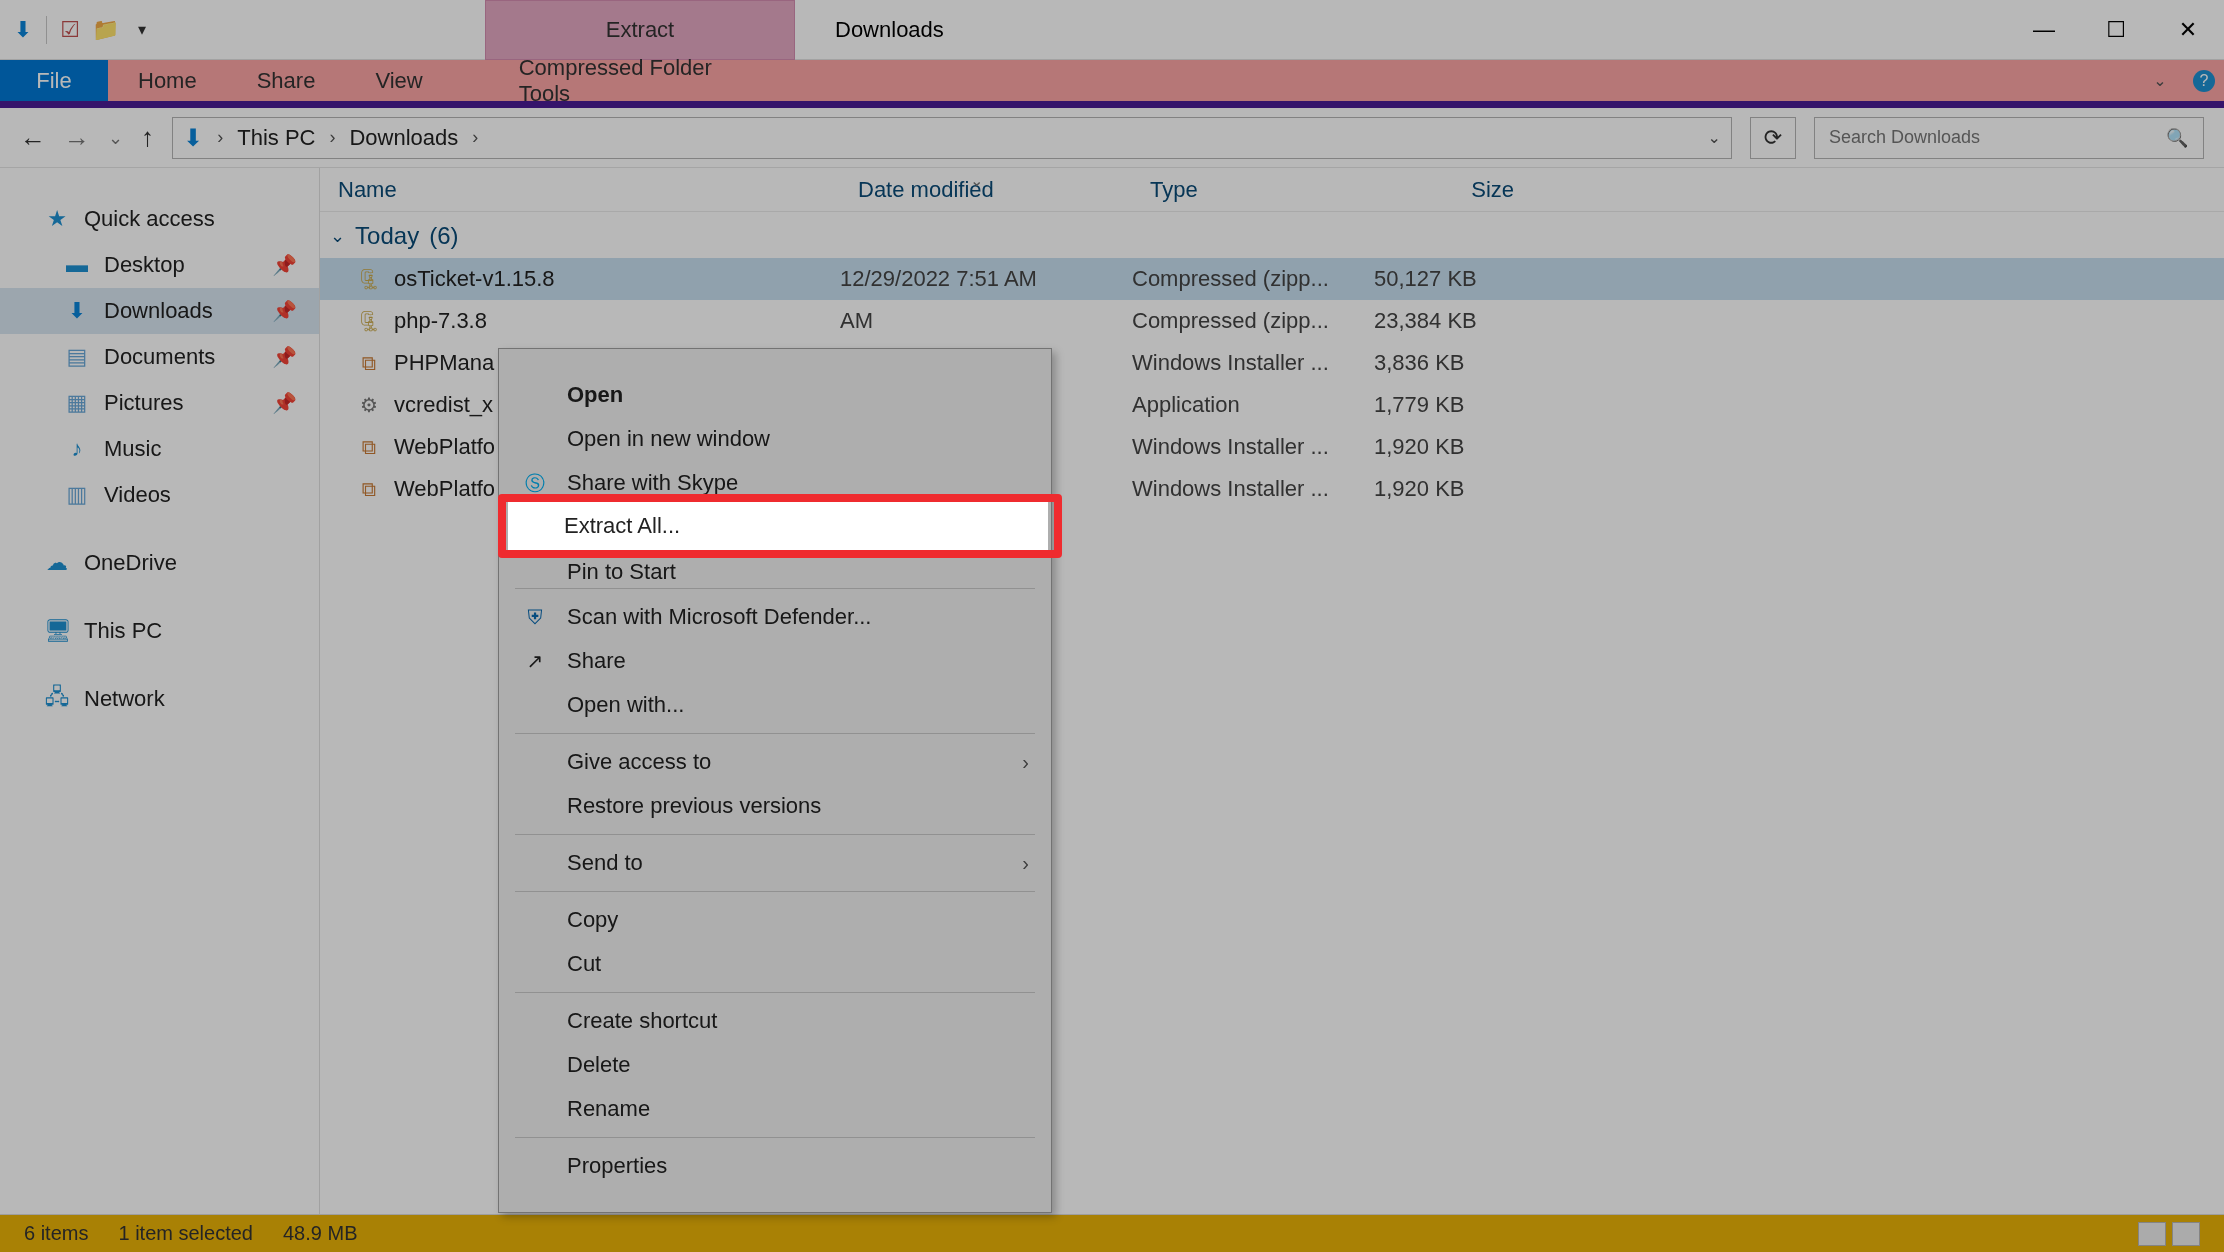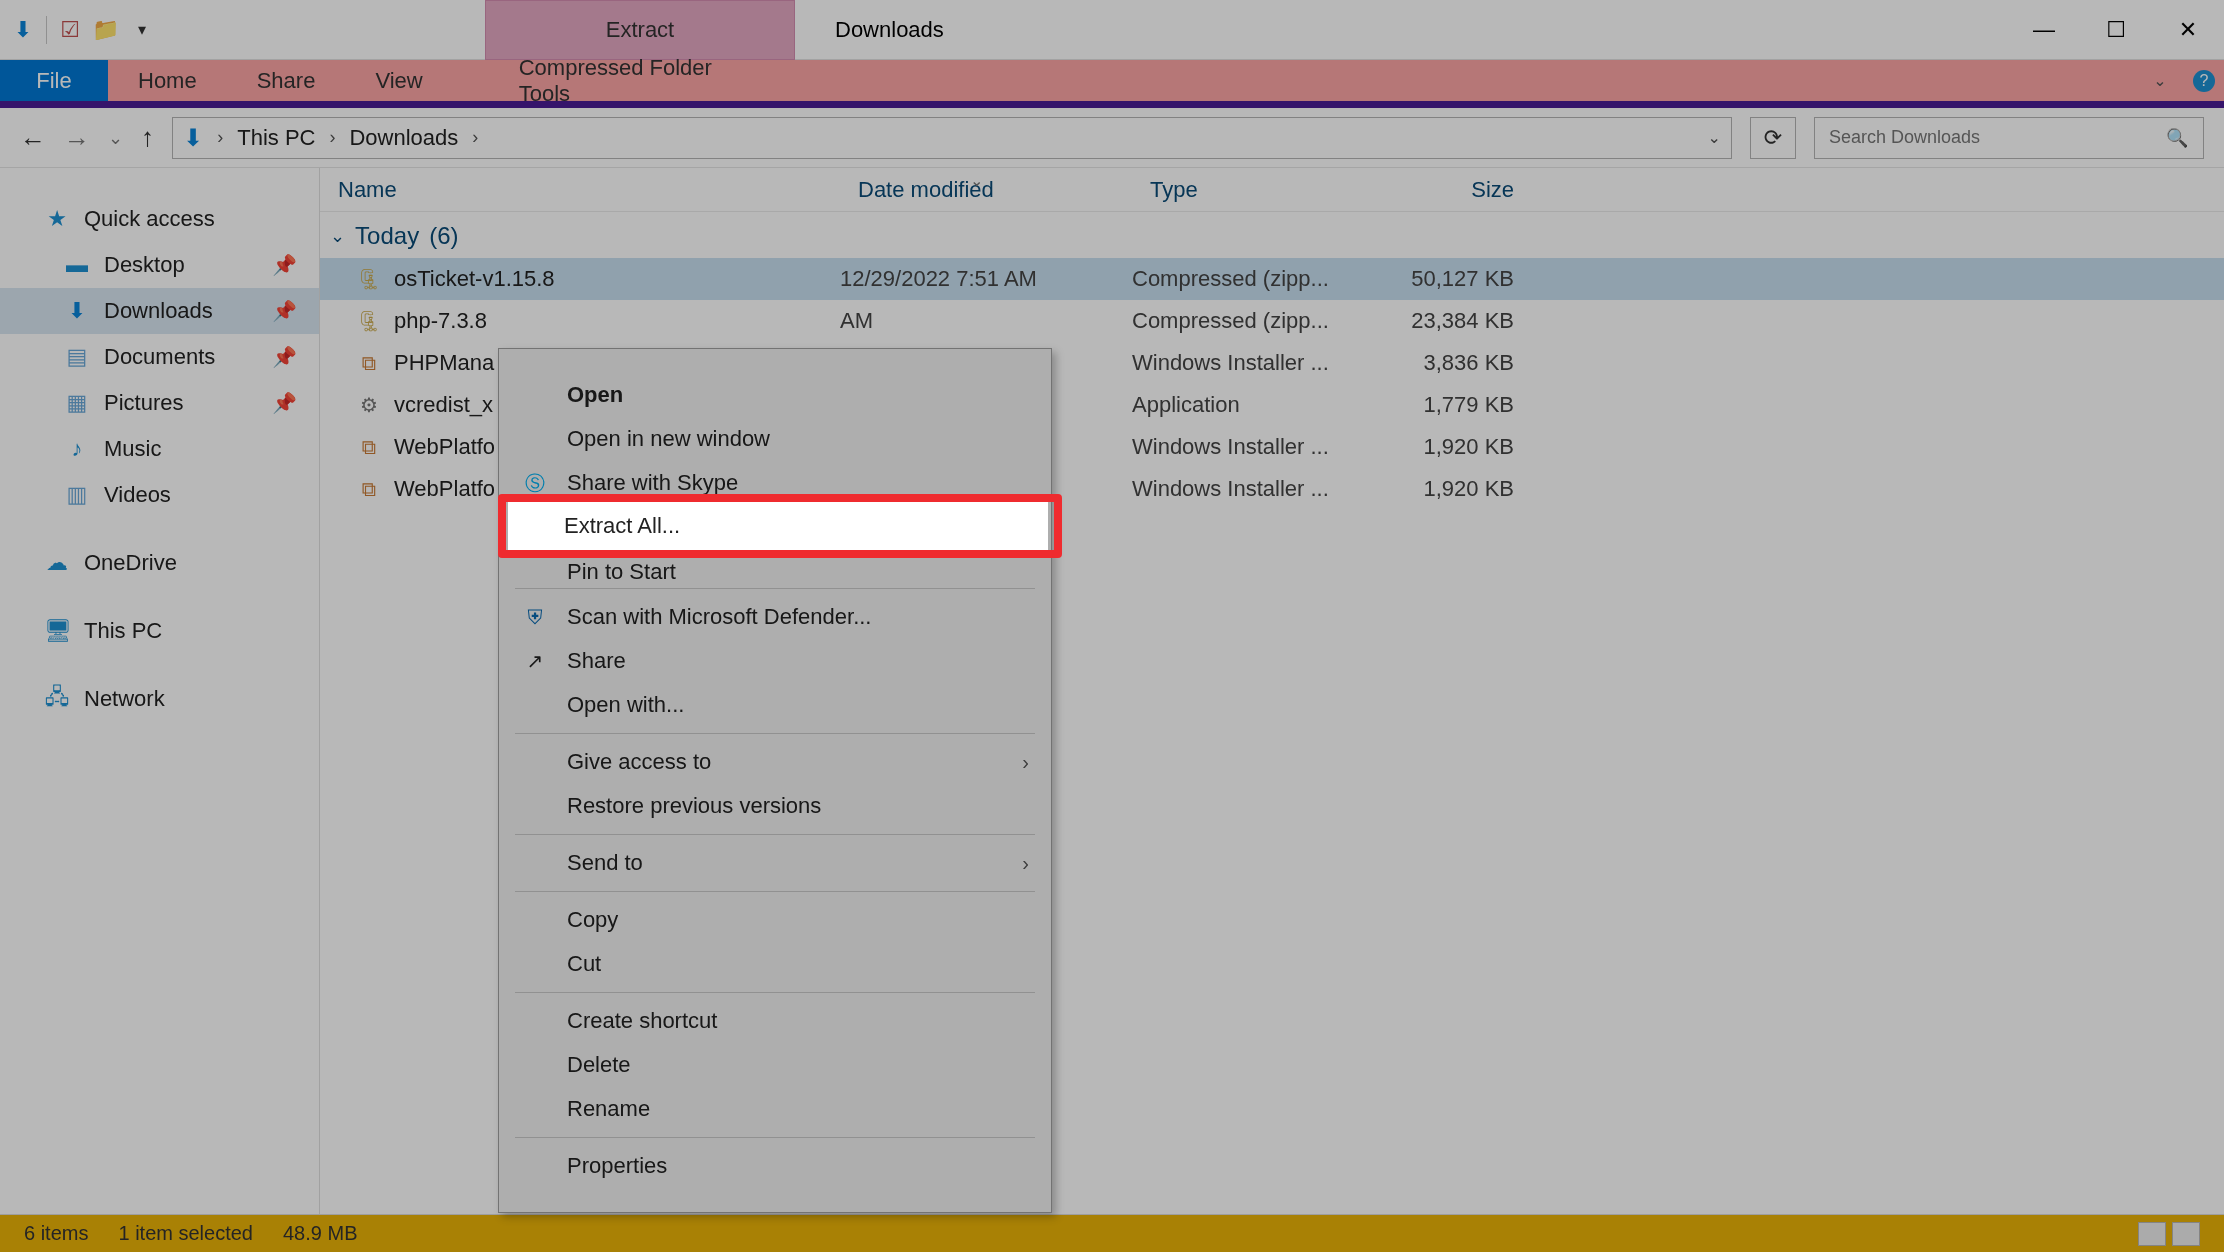--- a/index.html
+++ b/index.html
@@ -61,21 +61,21 @@
 .c-type { width: 242px; }
 .c-size { width: 160px; text-align: right; padding-right: 20px; padding-left:0; }
 
 .grouphdr { display:flex; align-items:center; gap:10px; padding: 10px 0 8px 10px; font-size: 24px; color: #0a4b78; }
 .grouphdr .tw { font-size: 18px; }
 
 .row { display: flex; align-items: center; height: 42px; font-size: 22px; color: #222; }
 .row .rn { width: 520px; display:flex; align-items:center; gap: 12px; padding-left: 36px; }
 .row .rd { width: 292px; color:#444; }
 .row .rt { width: 242px; color:#444; overflow:hidden; text-overflow:ellipsis; white-space:nowrap; }
-.row .rs { width: 160px; text-align:right; padding-right:20px; color:#444; }
+.row .rs { width: 160px; text-align:left; padding-right:20px; color:#444; }
 .row.selected { background: #c8dff0; }
 .ficon { width: 26px; height: 26px; display:inline-flex; align-items:center; justify-content:center; font-size:20px; }
 .ficon.zip { color:#caa94a; }
 .ficon.msi { color:#c97b35; }
 .ficon.exe { color:#777; }
 
 
 .status { position:absolute; bottom:0; left:0; right:0; height:38px; border-top:1px solid #dcdcdc; display:flex; align-items:center; padding:0 24px; gap:30px; font-size:20px; color:#333; background:#eab308; }
 .status .viewbtns { margin-left:auto; display:flex; gap:6px; }
 .status .vb { width:28px; height:24px; border:1px solid #b8b8b8; background:#eee; }

